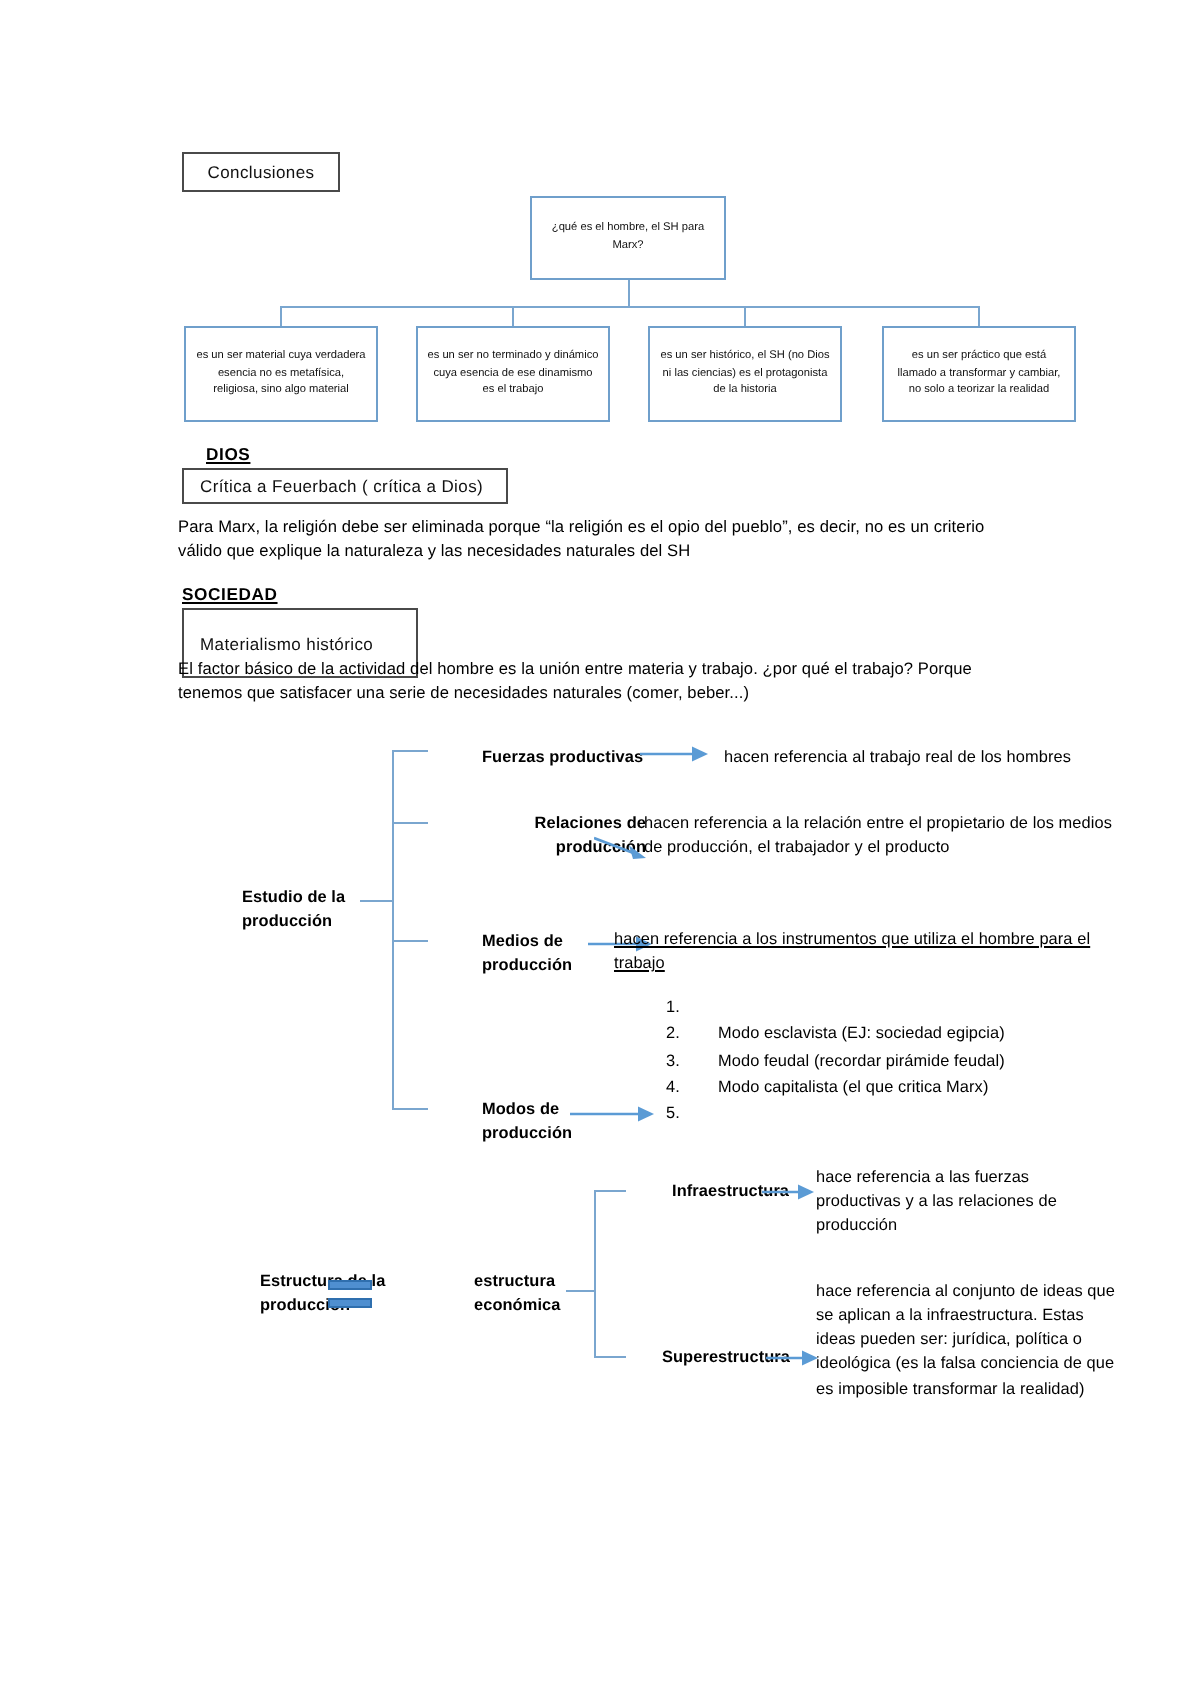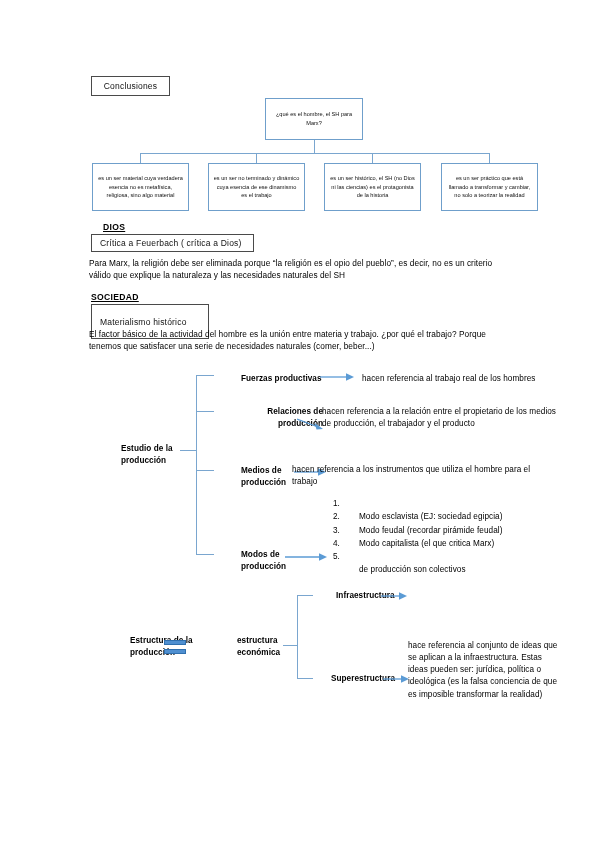--- a/index.html
+++ b/index.html
@@ -190,21 +190,21 @@
   </div>
   <div class="desc" style="left:322px; top:406px; width:240px;">hacen referencia a la relación entre el propietario de los medios de producción, el trabajador y el producto</div>
 
   <div class="lbl" style="left:221px; top:465px; width:72px;">Medios de producción</div>
   <div class="arrow" style="left:294px; top:466px;">
     <svg width="32" height="12" viewBox="0 0 32 12">
       <line x1="0" y1="6" x2="26" y2="6" stroke="#5b9bd5" stroke-width="1.3"></line>
       <polygon points="32,6 24,2.2 24,9.8" fill="#5b9bd5"></polygon>
     </svg>
   </div>
-  <div class="desc" style="left:292px; top:464px; width:248px;">hacen referencia a los instrumentos que utiliza el hombre para el trabajo</div>
+  <div class="desc" style="left:307px; top:464px; width:248px;text-decoration:underline;">hacen referencia a los instrumentos que utiliza el hombre para el trabajo</div>
 
   <div class="lbl" style="left:221px; top:549px; width:72px;">Modos de producción</div>
   <div class="arrow" style="left:285px; top:551px;">
     <svg width="42" height="12" viewBox="0 0 42 12">
       <line x1="0" y1="6" x2="36" y2="6" stroke="#5b9bd5" stroke-width="1.3"></line>
       <polygon points="42,6 34,2.2 34,9.8" fill="#5b9bd5"></polygon>
     </svg>
   </div>
 
   <div class="numlist" style="left:333px; top:497px; width:245px;">
@@ -219,21 +219,20 @@
       <span class="n">3.</span>
       <span class="t">Modo feudal (recordar pirámide feudal)</span>
     </div>
     <div class="row">
       <span class="n">4.</span>
       <span class="t">Modo capitalista (el que critica Marx)</span>
     </div>
     <div class="row">
       <span class="n">5.</span>
     </div>
-    <div class="cont">de producción son colectivos</div>
   </div>
 
   <div class="lbl" style="left:110px; top:635px; width:80px;">Estructura de la producción</div>
 
   <div class="eq" style="left:164px; top:640px;">
     <i></i>
       <i></i>
   </div>
 
   <div class="lbl" style="left:217px; top:635px; width:62px;">estructura económica</div>
@@ -243,20 +242,21 @@
   <div class="ln-h" style="left:297px; top:595px; width:16px;"></div>
   <div class="ln-h" style="left:297px; top:678px; width:16px;"></div>
 
   <div class="lbl" style="left:316px; top:590px; width:72px;">Infraestructura</div>
   <div class="arrow" style="left:381px; top:590px;">
     <svg width="26" height="12" viewBox="0 0 26 12">
       <line x1="0" y1="6" x2="20" y2="6" stroke="#5b9bd5" stroke-width="1.3"></line>
       <polygon points="26,6 18,2.2 18,9.8" fill="#5b9bd5"></polygon>
     </svg>
   </div>
+  <div class="desc" style="left:408px; top:583px; width:140px;">hace referencia a las fuerzas productivas y a las relaciones de producción</div>
 
   <div class="lbl" style="left:311px; top:673px; width:78px;">Superestructura</div>
   <div class="arrow" style="left:383px; top:673px;">
     <svg width="26" height="12" viewBox="0 0 26 12">
       <line x1="0" y1="6" x2="20" y2="6" stroke="#5b9bd5" stroke-width="1.3"></line>
       <polygon points="26,6 18,2.2 18,9.8" fill="#5b9bd5"></polygon>
     </svg>
   </div>
   <div class="desc" style="left:408px; top:640px; width:152px;">hace referencia al conjunto de ideas que se aplican a la infraestructura. Estas ideas pueden ser: jurídica, política o ideológica (es la falsa conciencia de que es imposible transformar la realidad)</div>
 

